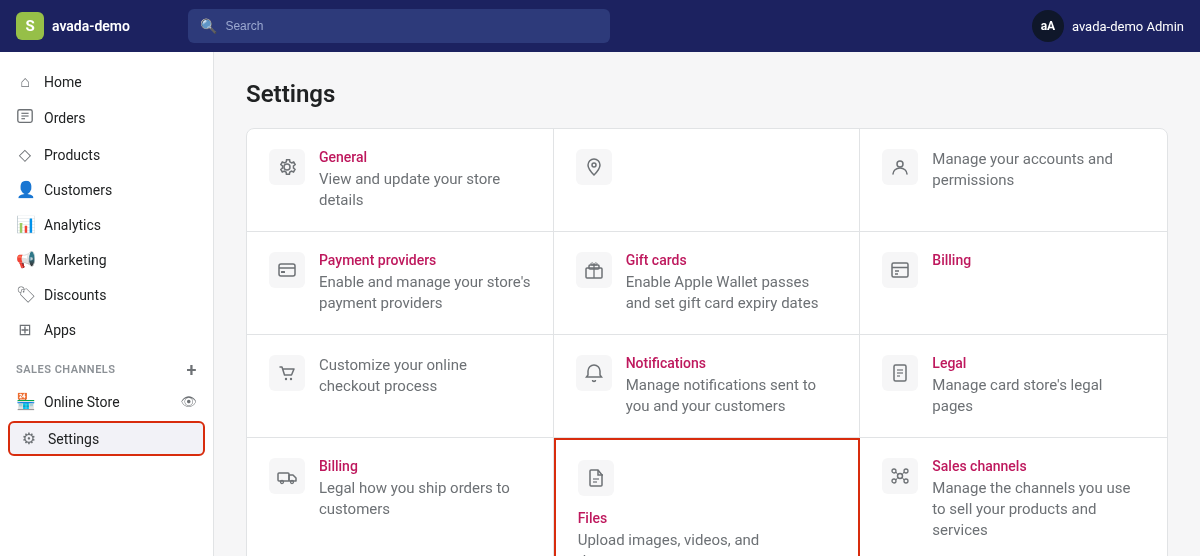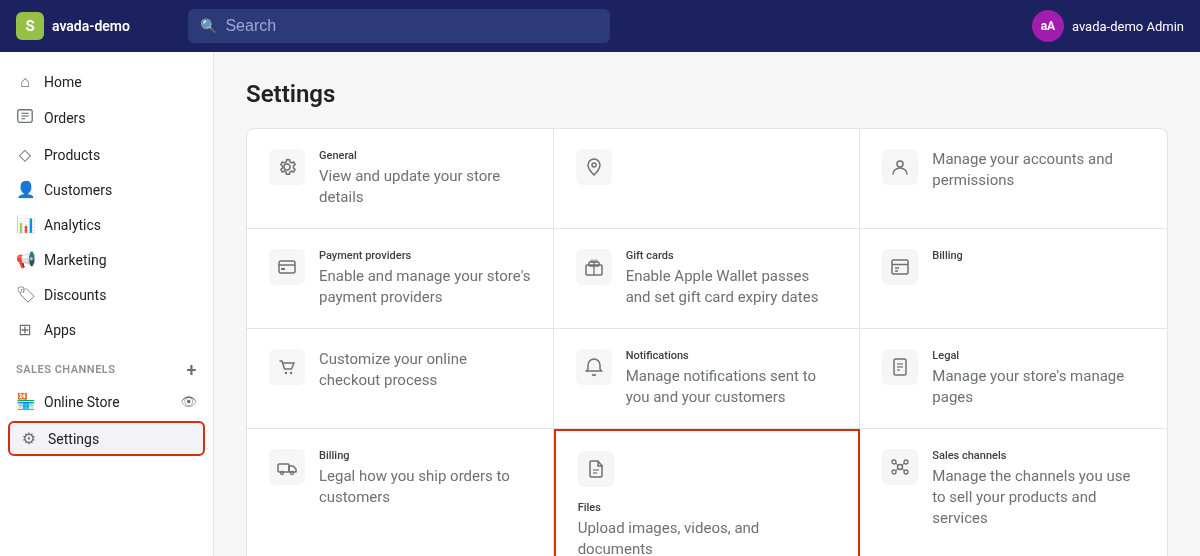--- a/index.html
+++ b/index.html
@@ -45,37 +45,37 @@
       border-radius: 6px;
       padding: 0 12px;
       height: 34px;
       gap: 8px;
     }
     .topbar-search input {
       background: transparent;
       border: none;
       outline: none;
       color: #eab308;
-      font-size: 16px;
+      font-size: 12px;
       width: 100%;
     }
     .topbar-search input::placeholder { color: #9ba8d0; }
     .search-icon-svg { color: #9ba8d0; font-size: 14px; }
     .topbar-spacer { flex: 1; }
     .topbar-user {
       display: flex;
       align-items: center;
       gap: 8px;
       color: #fff;
       font-size: 13px;
     }
     .avatar {
       width: 32px;
       height: 32px;
-      background: #a21caf;
+      background: #0f172a;
       border-radius: 50%;
       display: flex;
       align-items: center;
       justify-content: center;
       color: white;
       font-size: 12px;
       font-weight: 700;
     }
 
     
@@ -171,23 +171,23 @@
       align-items: center;
       justify-content: center;
       background: #f6f6f7;
       border-radius: 6px;
       flex-shrink: 0;
       color: #6d7175;
       font-size: 18px;
     }
     .settings-item-content { flex: 1; }
     .settings-item-title {
-      font-size: 11px;
+      font-size: 14px;
       font-weight: 500;
-      color: #404040;
+      color: #be185d;
       margin-bottom: 4px;
     }
     .settings-item-desc {
       font-size: 15px;
       color: #6d7175;
       line-height: 1.4;
     }
   </style>
 </head>
 <body>
@@ -381,21 +381,21 @@
           <div class="settings-item-icon">
             <svg width="20" height="20" viewBox="0 0 20 20" fill="none">
                 <rect x="4" y="2" width="12" height="16" rx="1.5" stroke="#6d7175" stroke-width="1.5"></rect>
                 <line x1="7" y1="7" x2="13" y2="7" stroke="#6d7175" stroke-width="1.2"></line>
                 <line x1="7" y1="10" x2="13" y2="10" stroke="#6d7175" stroke-width="1.2"></line>
                 <line x1="7" y1="13" x2="10" y2="13" stroke="#6d7175" stroke-width="1.2"></line>
               </svg>
           </div>
           <div class="settings-item-content">
             <div class="settings-item-title">Legal</div>
-            <div class="settings-item-desc">Manage your store's manage pages</div>
+            <div class="settings-item-desc">Manage card store's legal pages</div>
           </div>
         </div>
 
         <div class="settings-item">
           <div class="settings-item-icon">
             <svg width="20" height="20" viewBox="0 0 20 20" fill="none">
                 <rect x="1" y="7" width="11" height="8" rx="1" stroke="#6d7175" stroke-width="1.5"></rect>
                 <path d="M12 9h4l3 3v3h-7V9z" stroke="#6d7175" stroke-width="1.5" stroke-linejoin="round"></path>
                 <circle cx="5" cy="16" r="1.5" stroke="#6d7175" stroke-width="1.3"></circle>
                 <circle cx="15" cy="16" r="1.5" stroke="#6d7175" stroke-width="1.3"></circle>

